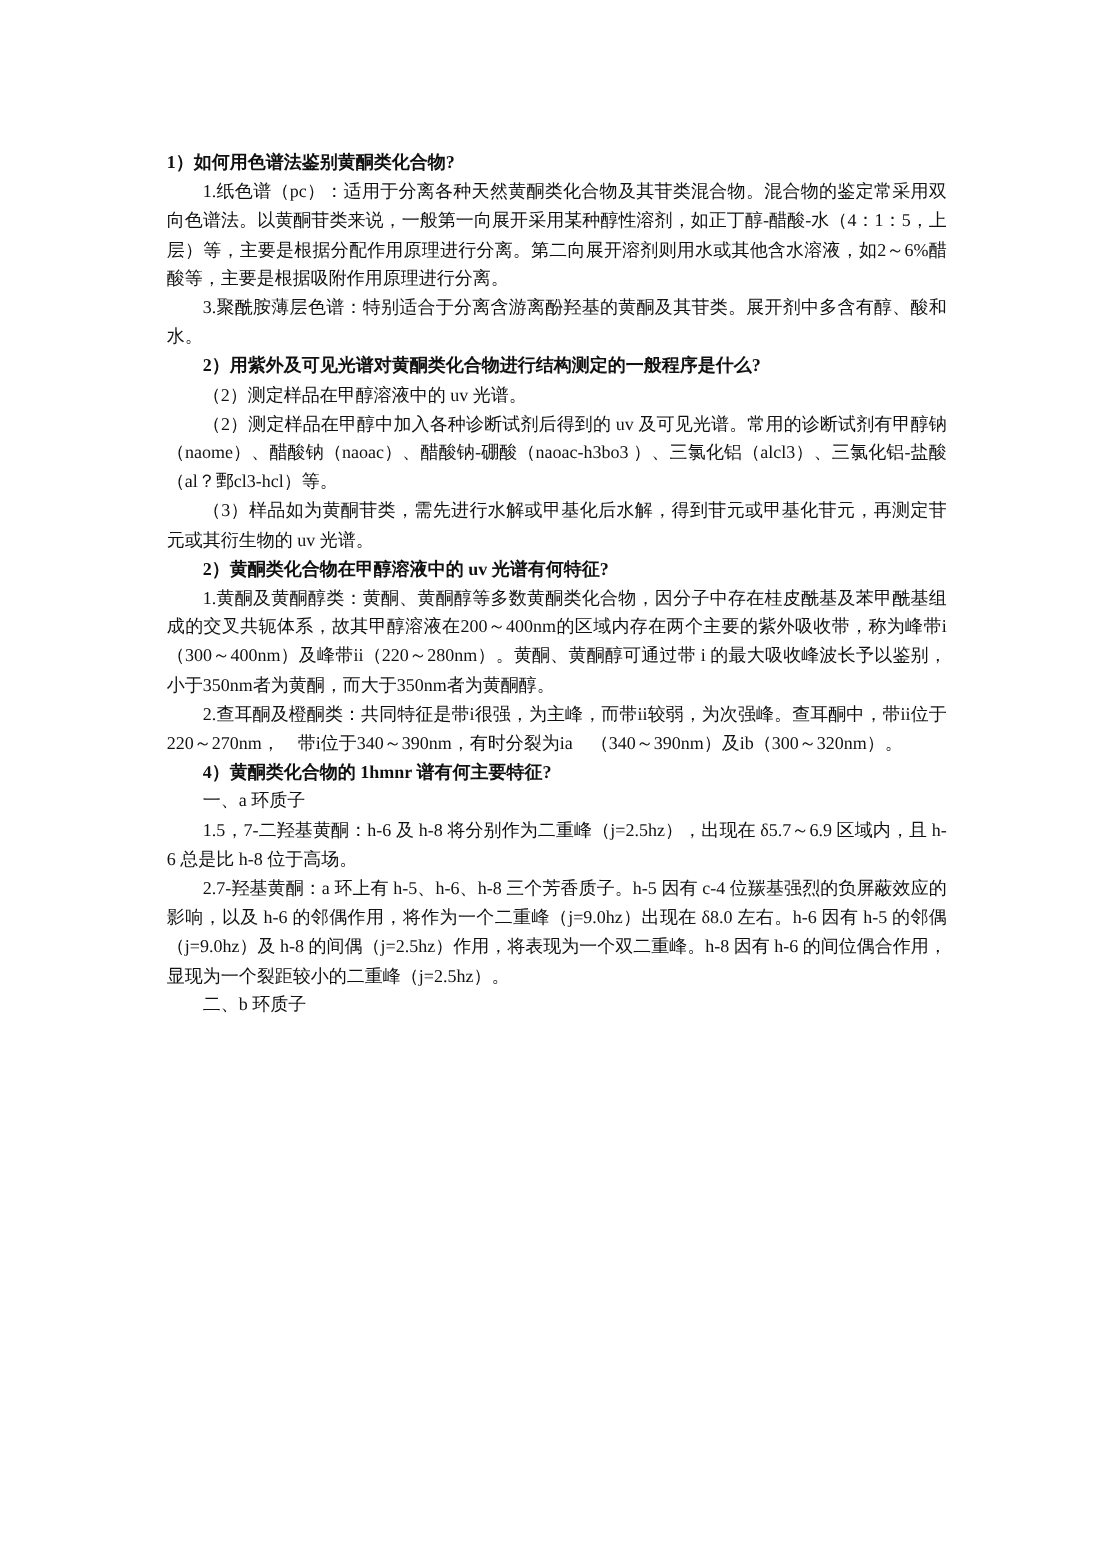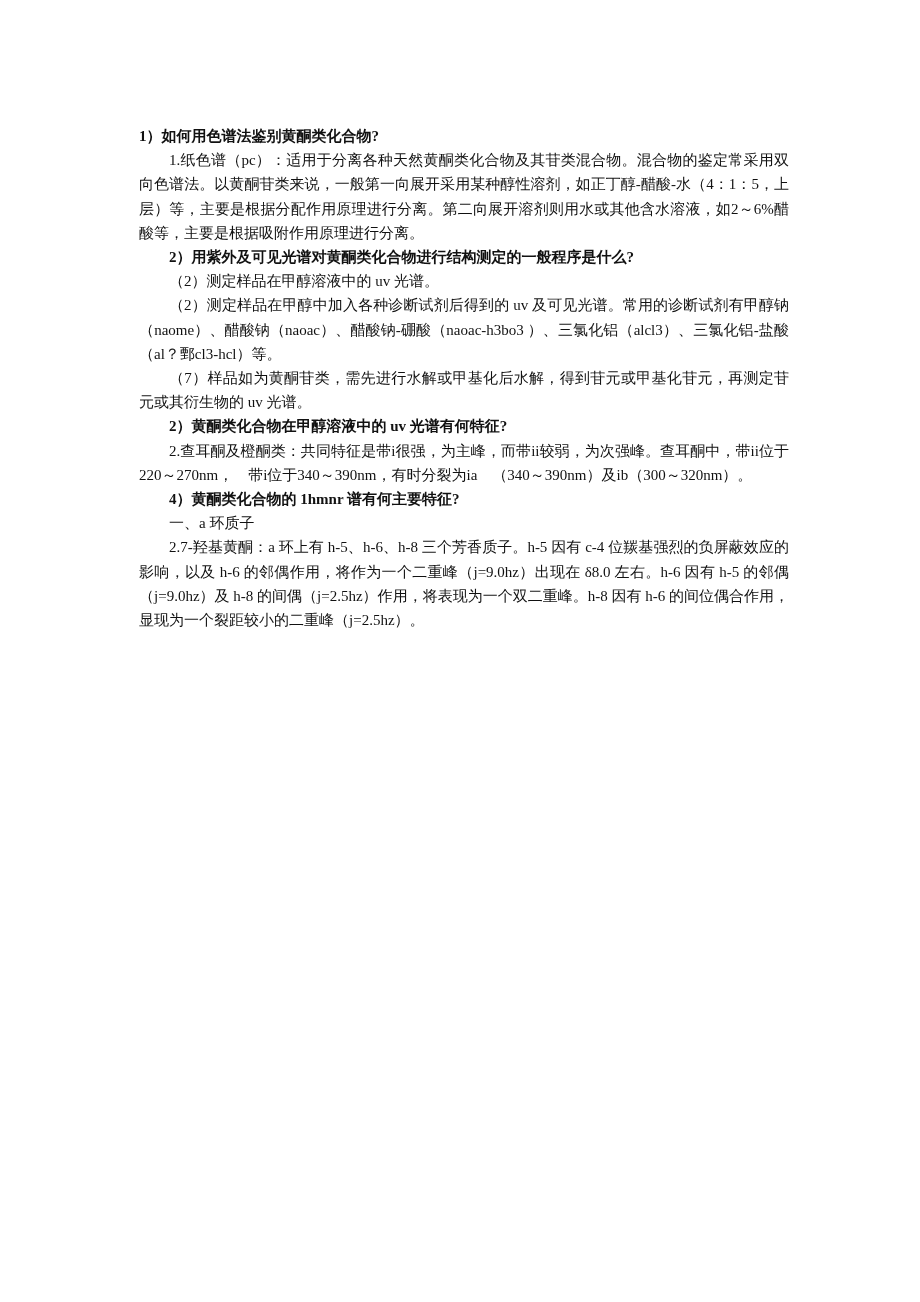--- a/index.html
+++ b/index.html
@@ -15,25 +15,29 @@
   .h { font-weight: bold; }
   .h.indent { text-indent: 2em; }
 </style>
 </head>
 <body>
 
 <div class="page">
 
   <p class="h">1）如何用色谱法鉴别黄酮类化合物?</p>
   <p class="indent">1.纸色谱（pc）：适用于分离各种天然黄酮类化合物及其苷类混合物。混合物的鉴定常采用双向色谱法。以黄酮苷类来说，一般第一向展开采用某种醇性溶剂，如正丁醇-醋酸-水（4：1：5，上层）等，主要是根据分配作用原理进行分离。第二向展开溶剂则用水或其他含水溶液，如2～6%醋酸等，主要是根据吸附作用原理进行分离。</p>
+  <p class="indent">3.聚酰胺薄层色谱：特别适合于分离含游离酚羟基的黄酮及其苷类。展开剂中多含有醇、酸和水。</p>
 
   <p class="h indent">2）用紫外及可见光谱对黄酮类化合物进行结构测定的一般程序是什么?</p>
   <p class="indent">（2）测定样品在甲醇溶液中的 uv 光谱。</p>
   <p class="indent">（2）测定样品在甲醇中加入各种诊断试剂后得到的 uv 及可见光谱。常用的诊断试剂有甲醇钠（naome）、醋酸钠（naoac）、醋酸钠-硼酸（naoac-h3bo3 ）、三氯化铝（alcl3）、三氯化铝-盐酸（al？鄄cl3-hcl）等。</p>
-  <p class="indent">（7）样品如为黄酮苷类，需先进行水解或甲基化后水解，得到苷元或甲基化苷元，再测定苷元或其衍生物的 uv 光谱。</p>
+  <p class="indent">（3）样品如为黄酮苷类，需先进行水解或甲基化后水解，得到苷元或甲基化苷元，再测定苷元或其衍生物的 uv 光谱。</p>
 
   <p class="h indent">2）黄酮类化合物在甲醇溶液中的 uv 光谱有何特征?</p>
+  <p class="indent">1.黄酮及黄酮醇类：黄酮、黄酮醇等多数黄酮类化合物，因分子中存在桂皮酰基及苯甲酰基组成的交叉共轭体系，故其甲醇溶液在200～400nm的区域内存在两个主要的紫外吸收带，称为峰带i（300～400nm）及峰带ii（220～280nm）。黄酮、黄酮醇可通过带 i 的最大吸收峰波长予以鉴别，小于350nm者为黄酮，而大于350nm者为黄酮醇。</p>
   <p class="indent">2.查耳酮及橙酮类：共同特征是带i很强，为主峰，而带ii较弱，为次强峰。查耳酮中，带ii位于220～270nm，　带i位于340～390nm，有时分裂为ia　（340～390nm）及ib（300～320nm）。</p>
 
   <p class="h indent">4）黄酮类化合物的 1hmnr 谱有何主要特征?</p>
   <p class="indent">一、a 环质子</p>
+  <p class="indent">1.5，7-二羟基黄酮：h-6 及 h-8 将分别作为二重峰（j=2.5hz），出现在 δ5.7～6.9 区域内，且 h-6 总是比 h-8 位于高场。</p>
   <p class="indent">2.7-羟基黄酮：a 环上有 h-5、h-6、h-8 三个芳香质子。h-5 因有 c-4 位羰基强烈的负屏蔽效应的影响，以及 h-6 的邻偶作用，将作为一个二重峰（j=9.0hz）出现在 δ8.0 左右。h-6 因有 h-5 的邻偶（j=9.0hz）及 h-8 的间偶（j=2.5hz）作用，将表现为一个双二重峰。h-8 因有 h-6 的间位偶合作用，显现为一个裂距较小的二重峰（j=2.5hz）。</p>
+  <p class="indent">二、b 环质子</p>
 </div>
 
 </body></html>

